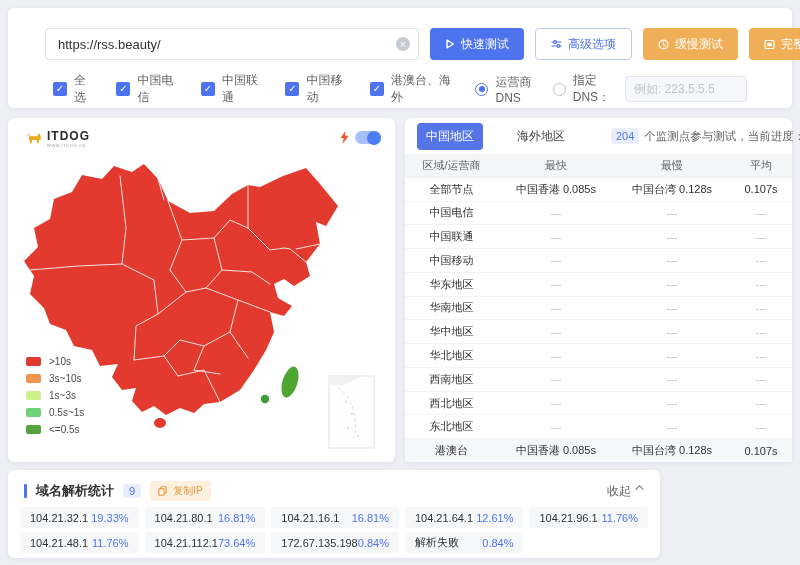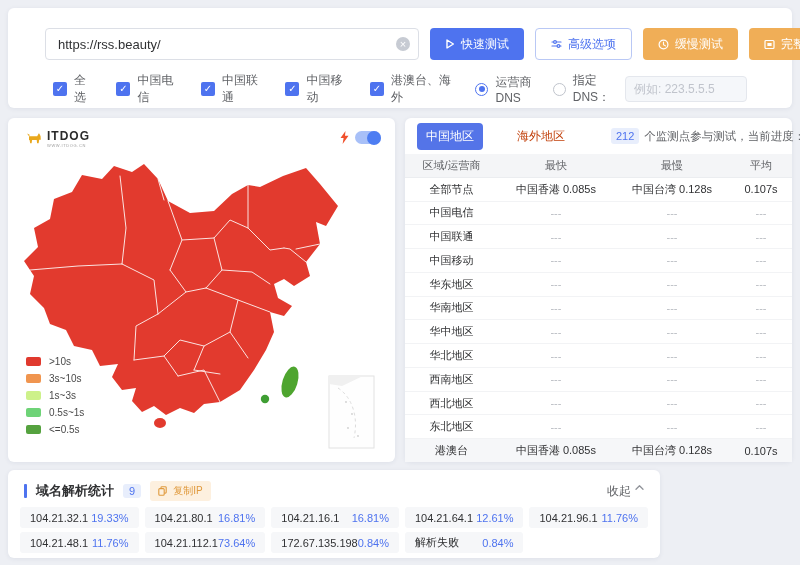--- a/index.html
+++ b/index.html
@@ -41,21 +41,21 @@
   .mapsvg{position:absolute;left:0;top:0;width:387px;height:344px}
   .legend{position:absolute;left:18px;bottom:24px;z-index:3}
   .litem{display:flex;align-items:center;gap:8px;height:17px;font-size:10px;color:#4a4a4a}
   .sw{width:15px;height:9px;border-radius:2px;flex:none}
   .sw0{background:#e0392e}.sw1{background:#f0954f}.sw2{background:#cdf18a}.sw3{background:#6ed377}.sw4{background:#55a23f}
   
   #rightcard{left:405px;top:118px;width:387px;height:344px}
   .rc-header{position:absolute;left:0;top:0;right:0;height:36px;display:flex;align-items:center;padding:0 12px;box-sizing:border-box}
   .tab{font-size:12px;padding:5px 9px;border-radius:4px;margin-right:25px;cursor:pointer;white-space:nowrap}
   .tab.active{background:#5474e8;color:#fff}
-  .tab.inactive{color:#c2410c}
+  .tab.inactive{color:#404040}
   .badge{background:#e8eefc;color:#4e73ef;font-size:11px;padding:2px 5px;border-radius:3px;margin-left:12px;white-space:nowrap}
   .plabel{font-size:11.5px;color:#606266;margin:0 5px;white-space:nowrap}
   .pbar{width:116px;height:13px;background:#5474e8;border-radius:7px;color:#fff;font-size:10px;text-align:center;line-height:13px;flex:none}
   .rtable{position:absolute;left:0;right:0;top:36px;bottom:0;display:flex;flex-direction:column}
   .trow{flex:1;display:flex;align-items:center;font-size:11px;color:#303133;border-bottom:1px solid #f2f3f5}
   .trow.thead{background:#f4f5f7;color:#606266;border-bottom:1px solid #ebedf0}
   .trow.last{border-bottom:none;background:#f6f7f9}
   .c1{width:24%;text-align:center}.c2{width:30%;text-align:center}.c3{width:30%;text-align:center}.c4{width:16%;text-align:center}
   .dim{color:#b9bcc2}
   
@@ -230,21 +230,21 @@
         <span class="sw sw4"></span>
         <span>&lt;=0.5s</span>
       </div>
   </div>
 </div>
 
 <div class="card" id="rightcard">
   <div class="rc-header">
     <span class="tab active">中国地区</span>
     <span class="tab inactive">海外地区</span>
-    <span class="badge">212</span>
+    <span class="badge">204</span>
     <span class="plabel">个监测点参与测试，当前进度：</span>
     <span class="pbar">100%</span>
   </div>
   <div class="rtable">
     <div class="trow thead">
       <span class="c1">区域/运营商</span>
       <span class="c2">最快</span>
       <span class="c3">最慢</span>
       <span class="c4">平均</span>
     </div>

